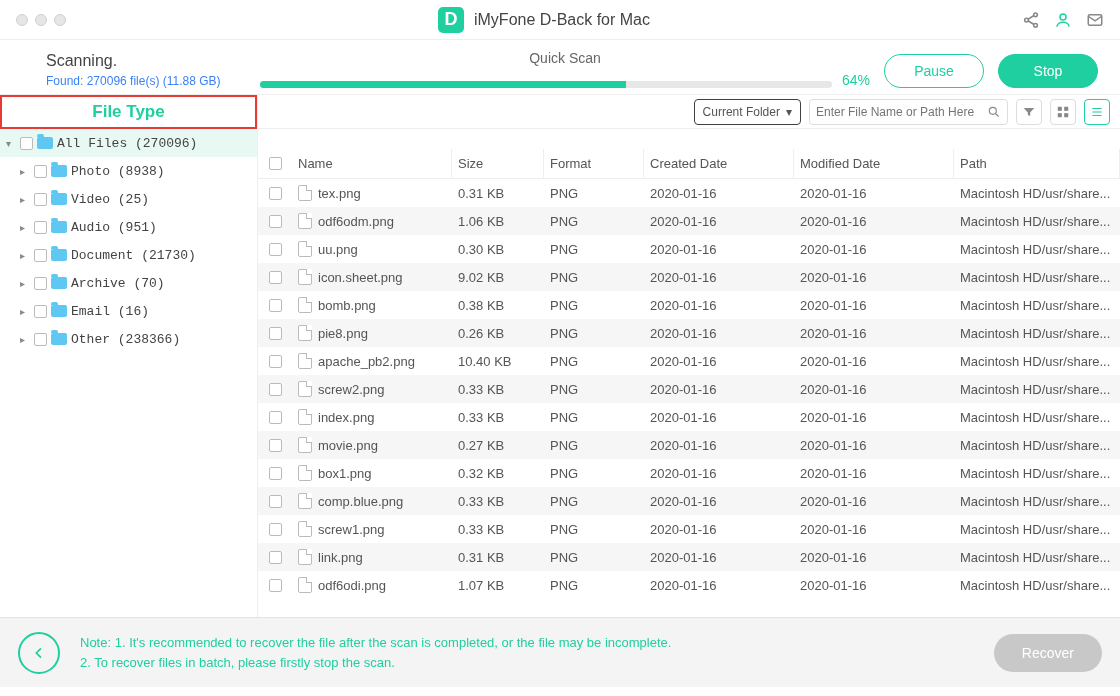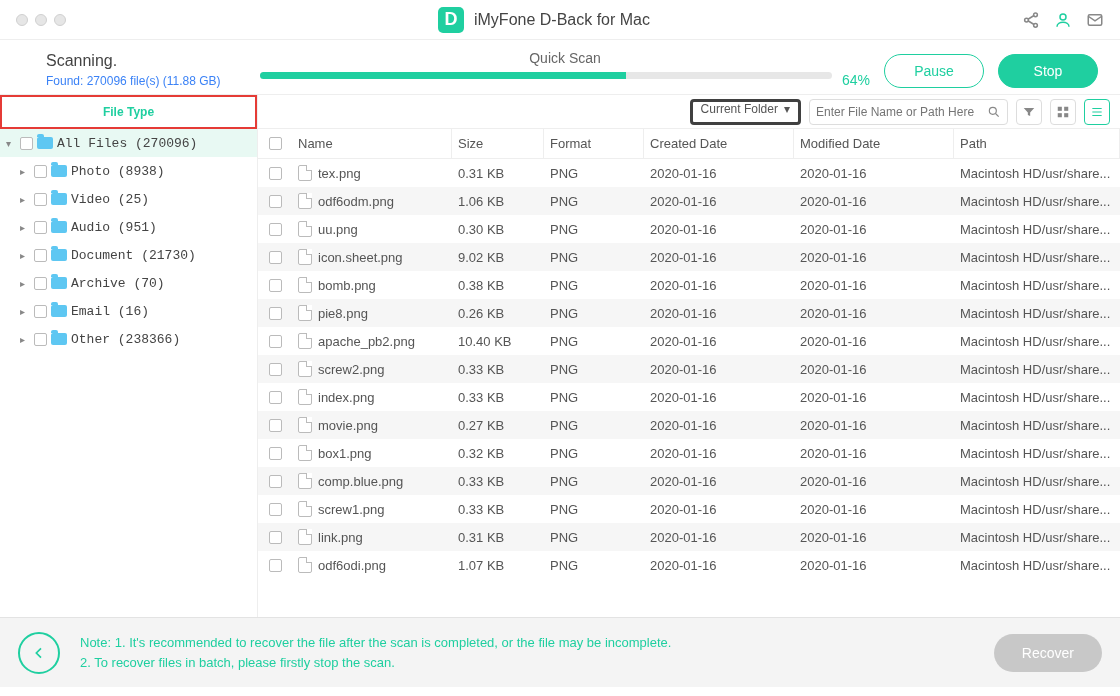--- a/index.html
+++ b/index.html
@@ -16,59 +16,59 @@
 .title-right .accent { color: #1fcfa0; }
 
 
 .scan { padding: 10px 22px 6px 22px; margin-left: 24px; }
 .scan-row { display: flex; align-items: flex-end; gap: 14px; }
 .scan-left { width: 200px; }
 .scan-lbl { font-size: 16px; color: #444; }
 .scan-found { font-size: 12px; color: #3b82f6; margin-top: 4px; }
 .scan-mid { flex: 1; }
 .scan-title { text-align: center; font-size: 14px; color: #666; margin-bottom: 6px; }
-.progress-wrap { display: flex; align-items: flex-start; gap: 10px; }
+.progress-wrap { display: flex; align-items: flex-end; gap: 10px; }
 .progress { flex: 1; height: 7px; background: #e7e7e7; border-radius: 4px; overflow: hidden; }
 .progress-fill { height: 100%; background: #1fcfa0; width: 64%; }
 .progress-pct { color: #1fcfa0; font-size: 14px; font-weight: 500; }
 .pill { height: 34px; padding: 0 22px; border-radius: 17px; border: 1px solid #1fcfa0; background: #fff; color: #1fcfa0; font-size: 14px; display: flex; align-items: center; justify-content: center; cursor: pointer; min-width: 100px; }
 .pill.solid { background: #1fcfa0; color: #fff; border-color: #1fcfa0; }
 
 
 .body { display: flex; height: 523px; border-top: 1px solid #eee; }
 
 
 .sidebar { width: 258px; border-right: 1px solid #eee; display: flex; flex-direction: column; }
 .tabrow { display: flex; height: 34px; }
-.tab { flex: 1; display: flex; align-items: center; justify-content: center; font-size: 12px; color: #333; cursor: pointer; }
+.tab { flex: 1; display: flex; align-items: center; justify-content: center; font-size: 17px; color: #333; cursor: pointer; }
 .tab.active { color: #1fcfa0; font-weight: 600; }
 .tab.highlight-box { border: 2px solid #e53b36; }
 .tree { flex: 1; overflow: auto; font-size: 13px; }
 .tree-row { display: flex; align-items: center; height: 28px; padding-left: 6px; gap: 4px; cursor: pointer; }
 .tree-row.root { background: #e8f9f3; }
 .tree-row.child { padding-left: 20px; }
 .chev { width: 10px; color: #888; font-size: 10px; }
 .cb { width: 13px; height: 13px; border: 1px solid #bbb; border-radius: 2px; background: #fff; flex-shrink: 0; }
 .folder { width: 16px; height: 12px; background: #5ec7f2; border-radius: 2px; position: relative; flex-shrink: 0; }
 .folder::before { content: ""; position: absolute; top: -3px; left: 0; width: 7px; height: 3px; background: #5ec7f2; border-radius: 2px 2px 0 0; }
 .tree-label { color: #444; font-family: Liberation Mono, monospace; }
 
 
 .main { flex: 1; display: flex; flex-direction: column; }
 .toolbar { height: 34px; display: flex; align-items: center; justify-content: flex-end; padding: 0 10px; gap: 8px; border-bottom: 1px solid #eee; }
-.folder-select { height: 26px; border: 3px solid #404040; border-radius: 4px; padding: 0 8px; display: flex; gap: 6px; font-size: 12px; color: #555; cursor: pointer; }
+.folder-select { height: 26px; border: 1px solid #404040; border-radius: 4px; padding: 0 8px; display: flex; align-items: center; gap: 6px; font-size: 12px; color: #555; cursor: pointer; }
 .search { height: 26px; border: 1px solid #ddd; border-radius: 4px; display: flex; align-items: center; padding: 0 6px; gap: 6px; }
 .search input { border: none; outline: none; font-size: 12px; width: 165px; color: #555; }
 .square-btn { width: 26px; height: 26px; border: 1px solid #ddd; border-radius: 4px; display: flex; align-items: center; justify-content: center; color: #888; cursor: pointer; }
 .square-btn.accent { color: #1fcfa0; border-color: #1fcfa0; }
 
 
 .table { flex: 1; overflow: hidden; font-size: 13px; }
 .thead, .trow { display: grid; grid-template-columns: 34px 160px 92px 100px 150px 160px 166px; align-items: center; }
-.thead { height: 30px; border-bottom: 1px solid #eee; color: #555; font-weight: 500; }
+.thead { height: 30px; border-bottom: 1px solid #eee; color: #555; font-weight: 500; margin-top: 20px; }
 .thead > div { padding: 0 6px; border-right: 1px solid #eee; height: 100%; display: flex; align-items: center; }
 .thead > div:first-child { justify-content: center; border-right: none; }
 .trow { height: 28px; }
 .trow > div { padding: 0 6px; white-space: nowrap; overflow: hidden; text-overflow: ellipsis; color: #555; }
 .trow:nth-child(even) { background: #f6f6f6; }
 .cell-check { display: flex; justify-content: center; }
 .name-cell { display: flex; align-items: center; gap: 6px; }
 .file-ico { width: 14px; height: 16px; border: 1px solid #bbb; border-radius: 2px; background: #fff; position: relative; flex-shrink: 0; }
 .file-ico::after { content: ""; position: absolute; right: -1px; top: -1px; width: 5px; height: 5px; background: #fff; border-left: 1px solid #bbb; border-bottom: 1px solid #bbb; }
 

